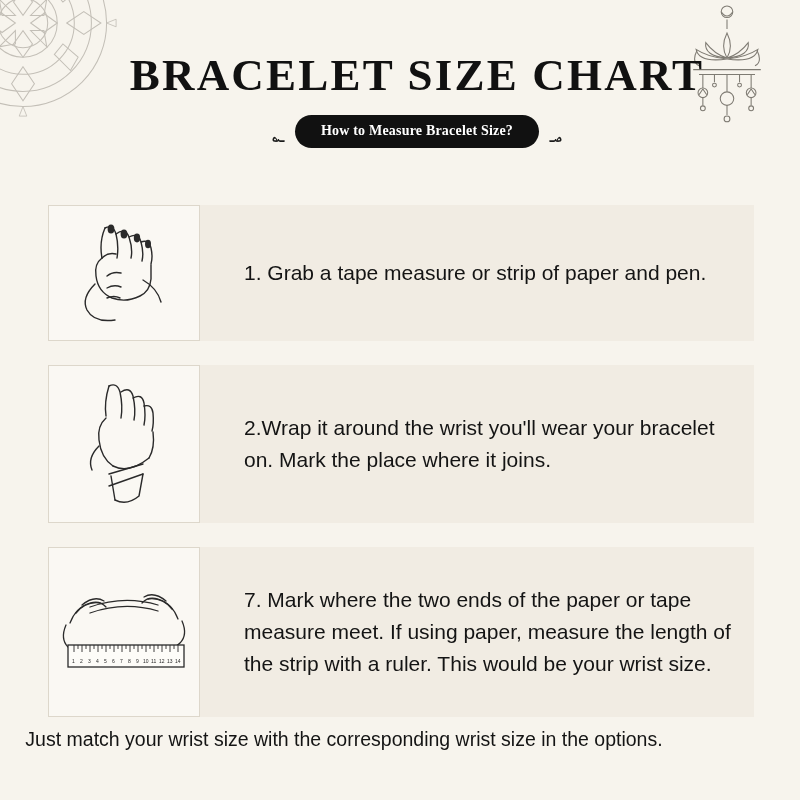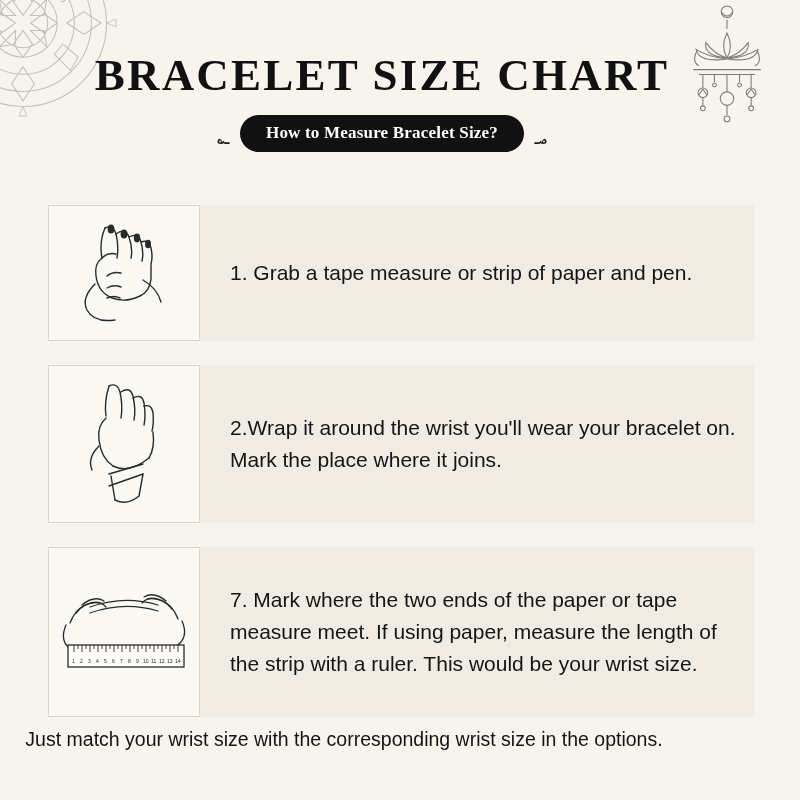--- a/index.html
+++ b/index.html
@@ -37,20 +37,21 @@
     pointer-events: none;
   }
 
   
   .header {
     position: absolute;
     top: 52px;
     left: 0;
     width: 764px;
     text-align: center;
+    padding-left: 35px;
   }
   .title {
     font-family: "Liberation Serif", serif;
     font-size: 45px;
     letter-spacing: 2.2px;
     font-weight: 700;
     color: #111;
     margin: 0;
     line-height: 1.05;
   }
@@ -71,21 +72,21 @@
   }
   .swirl.left { transform: scaleX(-1); }
 
   .subtitle-pill {
     background: #111;
     color: #fff;
     border-radius: 20px;
     padding: 8px 26px 9px 26px;
     font-family: "Liberation Serif", serif;
     font-weight: 700;
-    font-size: 17px;
+    font-size: 14px;
     letter-spacing: 0.2px;
     white-space: nowrap;
   }
 
   
   .steps {
     position: absolute;
     top: 205px;
     left: 48px;
     width: 706px;
@@ -104,21 +105,21 @@
     border: 1px solid #ddd7cb;
     box-sizing: border-box;
     display: flex;
     align-items: center;
     justify-content: center;
   }
   .step-text {
     flex: 1;
     display: flex;
     align-items: center;
-    padding: 10px 14px 10px 30px;
+    padding: 10px 14px 10px 44px;
     font-size: 21px;
     line-height: 1.52;
     color: #141414;
   }
   .step.s1 { min-height: 136px; }
   .step.s2 { min-height: 158px; }
   .step.s3 { min-height: 170px; }
 
   .footer {
     position: absolute;

